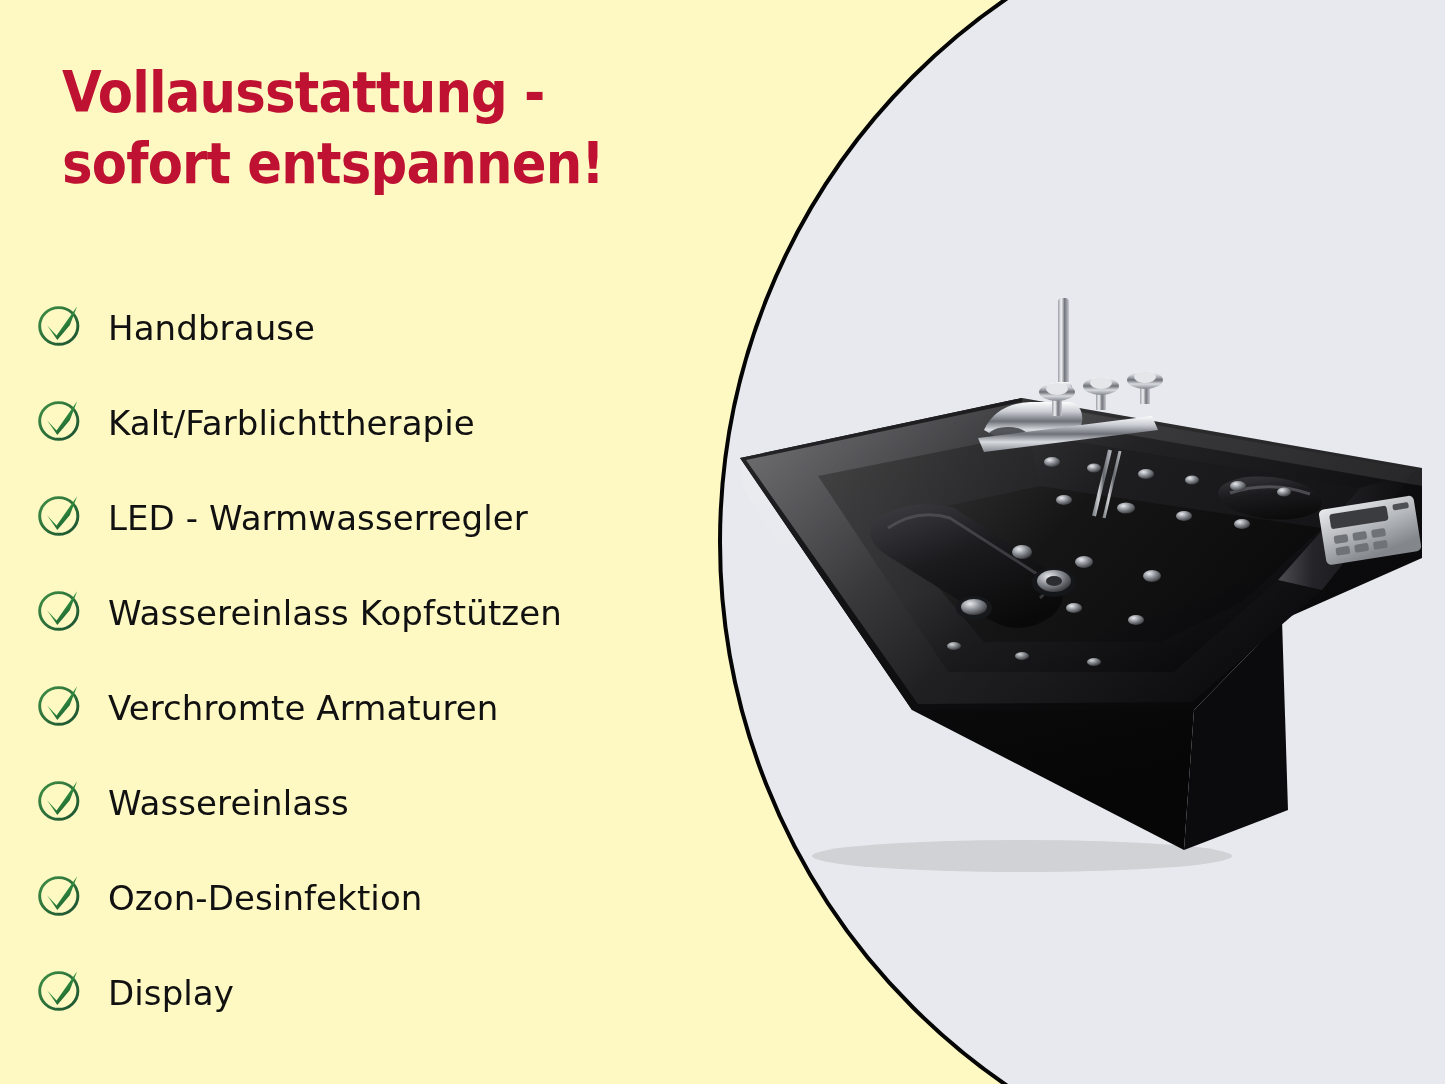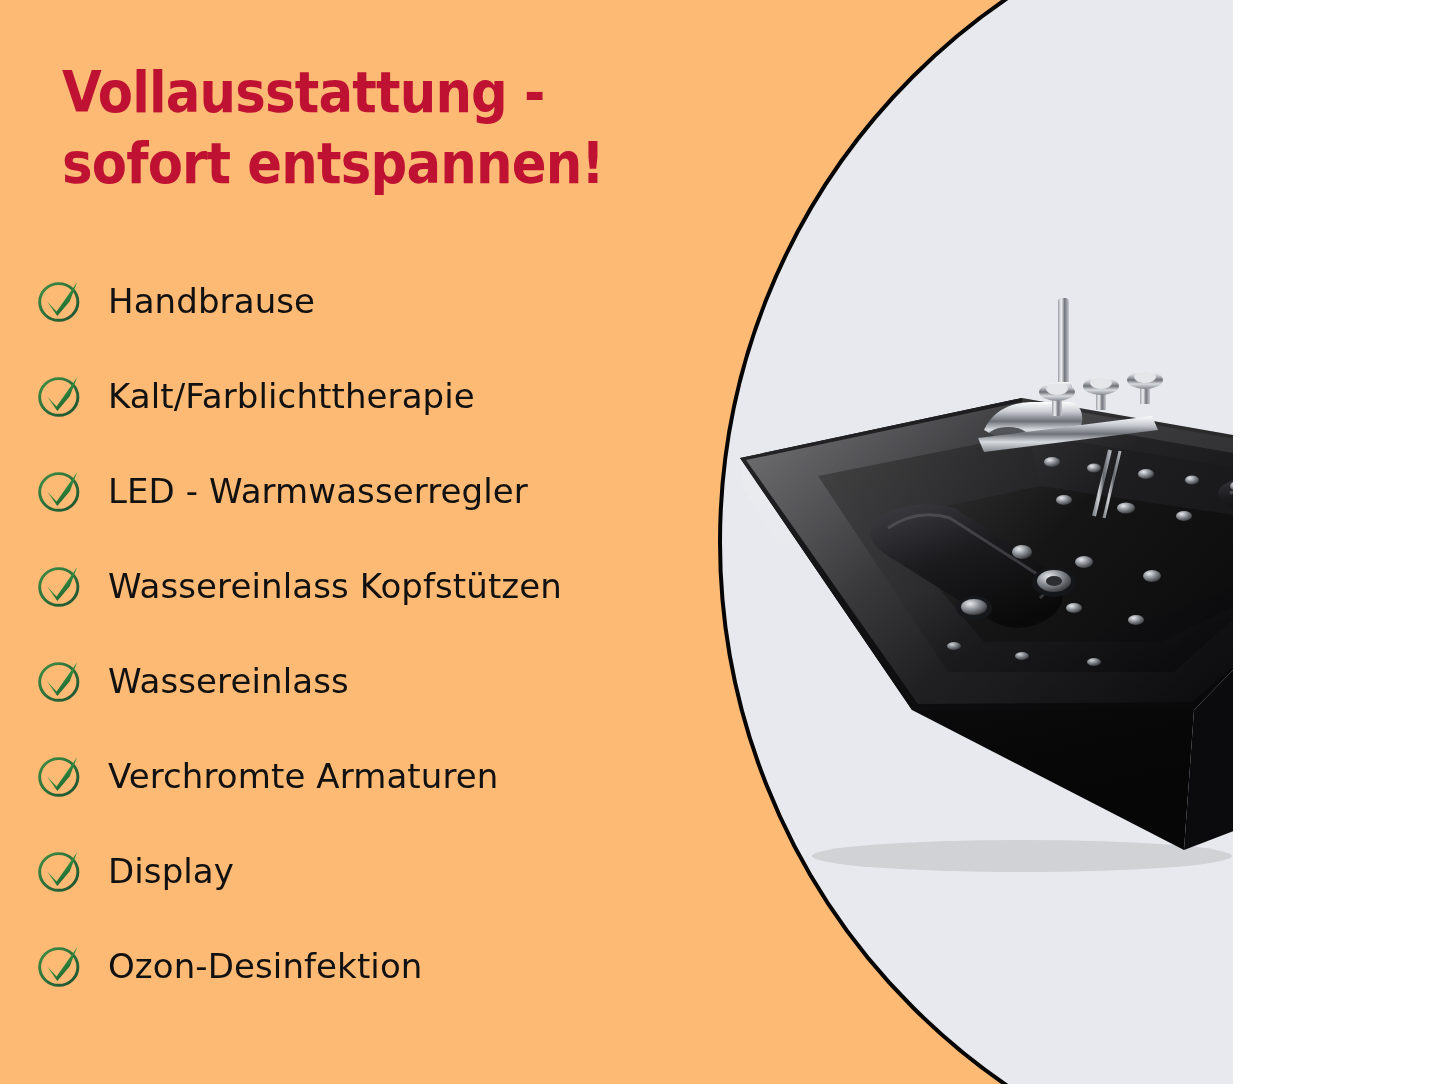--- a/index.html
+++ b/index.html
@@ -2,23 +2,23 @@
 <html><head>
 <meta charset="utf-8">
 <style>
   html, body {
     margin: 0;
     padding: 0;
     background: #ffffff;
   }
   #canvas {
     position: relative;
-    width: 1233px;
+    width: 1445px;
     height: 1084px;
-    background: #fdba74;
+    background: #fef9c3;
     overflow: hidden;
     font-family: "Liberation Sans", "DejaVu Sans", sans-serif;
   }
 
   
   .photo-panel {
     position: absolute;
     left: 718px;
     top: -118px;
     width: 1320px;
@@ -65,21 +65,21 @@
   }
 
   .feature-list {
     position: absolute;
     left: 36px;
     top: 253px;
     width: 680px;
   }
   .feature-row {
     display: flex;
-    align-items: center;
+    align-items: flex-end;
     height: 95px;
   }
   .check-icon {
     flex: 0 0 auto;
     width: 47px;
     height: 47px;
     margin-right: 25px;
   }
   .check-icon svg { display:block; width:47px; height:47px; }
   .feature-label {
@@ -341,48 +341,48 @@
       <span class="feature-label">Wassereinlass Kopfstützen</span>
     </div>
 
     <div class="feature-row">
       <span class="check-icon">
         <svg viewBox="0 0 64 64">
           <ellipse cx="31" cy="34" rx="26" ry="25" fill="none" stroke="url(#ckR)" stroke-width="4"></ellipse>
           <path d="M 15 33 L 28 47 L 56 7 L 46 33 L 29 53 Z" fill="url(#ckA)"></path>
         </svg>
       </span>
+      <span class="feature-label">Verchromte Armaturen</span>
+    </div>
+
+    <div class="feature-row">
+      <span class="check-icon">
+        <svg viewBox="0 0 64 64">
+          <ellipse cx="31" cy="34" rx="26" ry="25" fill="none" stroke="url(#ckR)" stroke-width="4"></ellipse>
+          <path d="M 15 33 L 28 47 L 56 7 L 46 33 L 29 53 Z" fill="url(#ckA)"></path>
+        </svg>
+      </span>
       <span class="feature-label">Wassereinlass</span>
     </div>
 
     <div class="feature-row">
       <span class="check-icon">
         <svg viewBox="0 0 64 64">
           <ellipse cx="31" cy="34" rx="26" ry="25" fill="none" stroke="url(#ckR)" stroke-width="4"></ellipse>
           <path d="M 15 33 L 28 47 L 56 7 L 46 33 L 29 53 Z" fill="url(#ckA)"></path>
         </svg>
       </span>
-      <span class="feature-label">Verchromte Armaturen</span>
+      <span class="feature-label">Ozon-Desinfektion</span>
     </div>
 
     <div class="feature-row">
       <span class="check-icon">
         <svg viewBox="0 0 64 64">
           <ellipse cx="31" cy="34" rx="26" ry="25" fill="none" stroke="url(#ckR)" stroke-width="4"></ellipse>
           <path d="M 15 33 L 28 47 L 56 7 L 46 33 L 29 53 Z" fill="url(#ckA)"></path>
         </svg>
       </span>
       <span class="feature-label">Display</span>
     </div>
 
-    <div class="feature-row">
-      <span class="check-icon">
-        <svg viewBox="0 0 64 64">
-          <ellipse cx="31" cy="34" rx="26" ry="25" fill="none" stroke="url(#ckR)" stroke-width="4"></ellipse>
-          <path d="M 15 33 L 28 47 L 56 7 L 46 33 L 29 53 Z" fill="url(#ckA)"></path>
-        </svg>
-      </span>
-      <span class="feature-label">Ozon-Desinfektion</span>
-    </div>
-
   </div>
 
 </div>
 
 </body></html>

